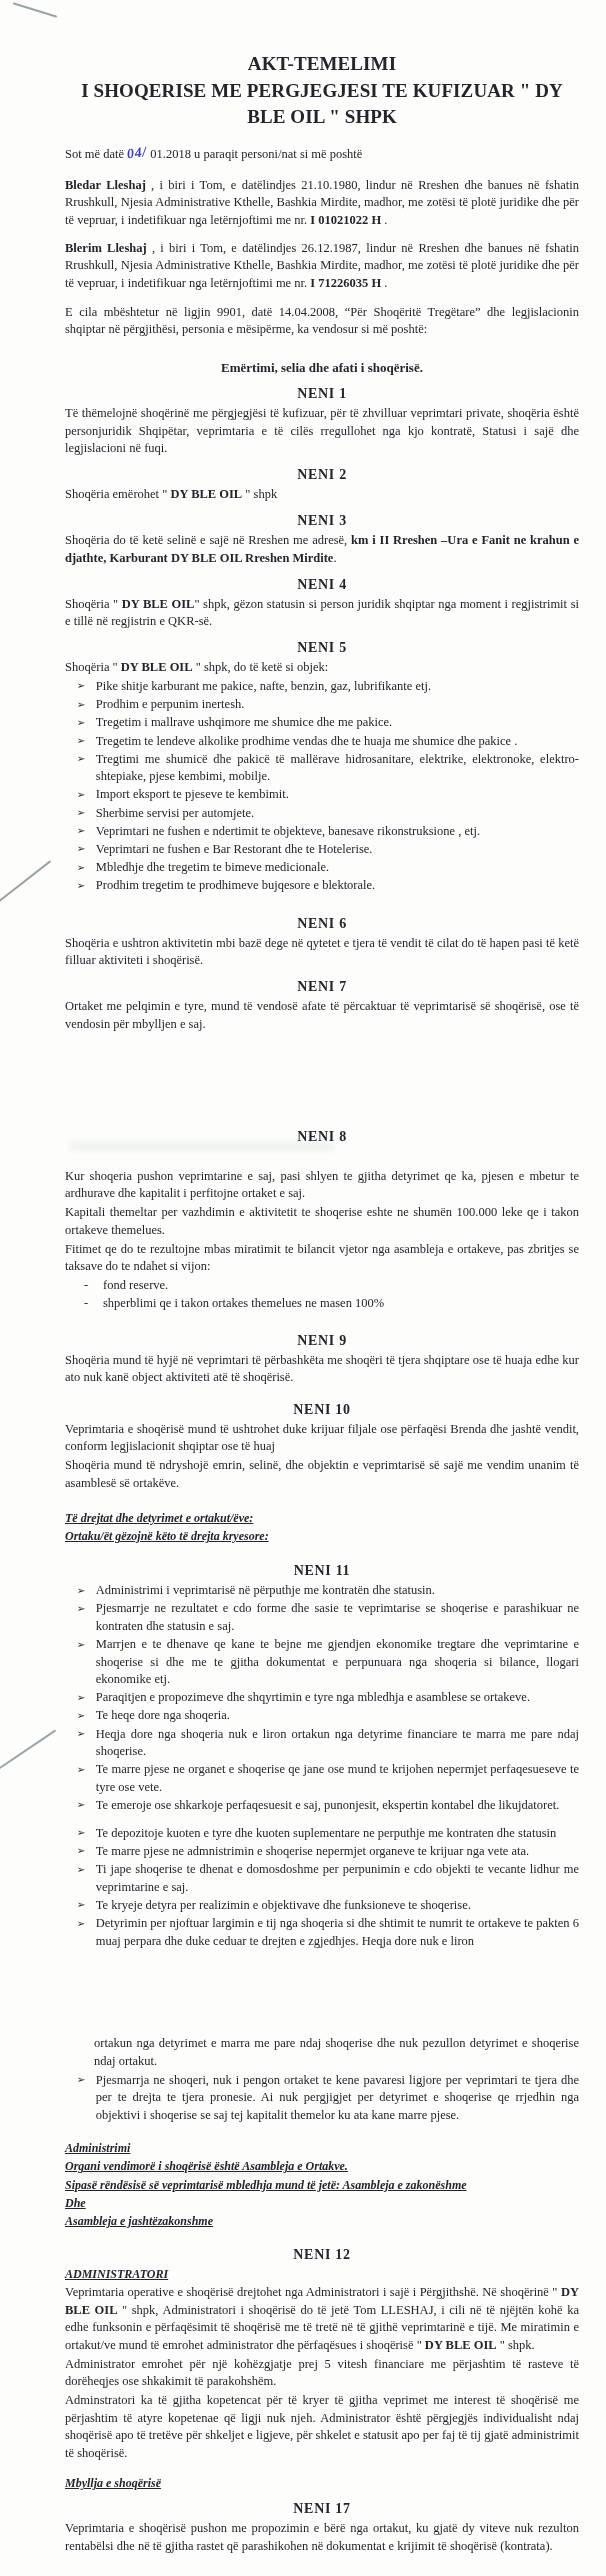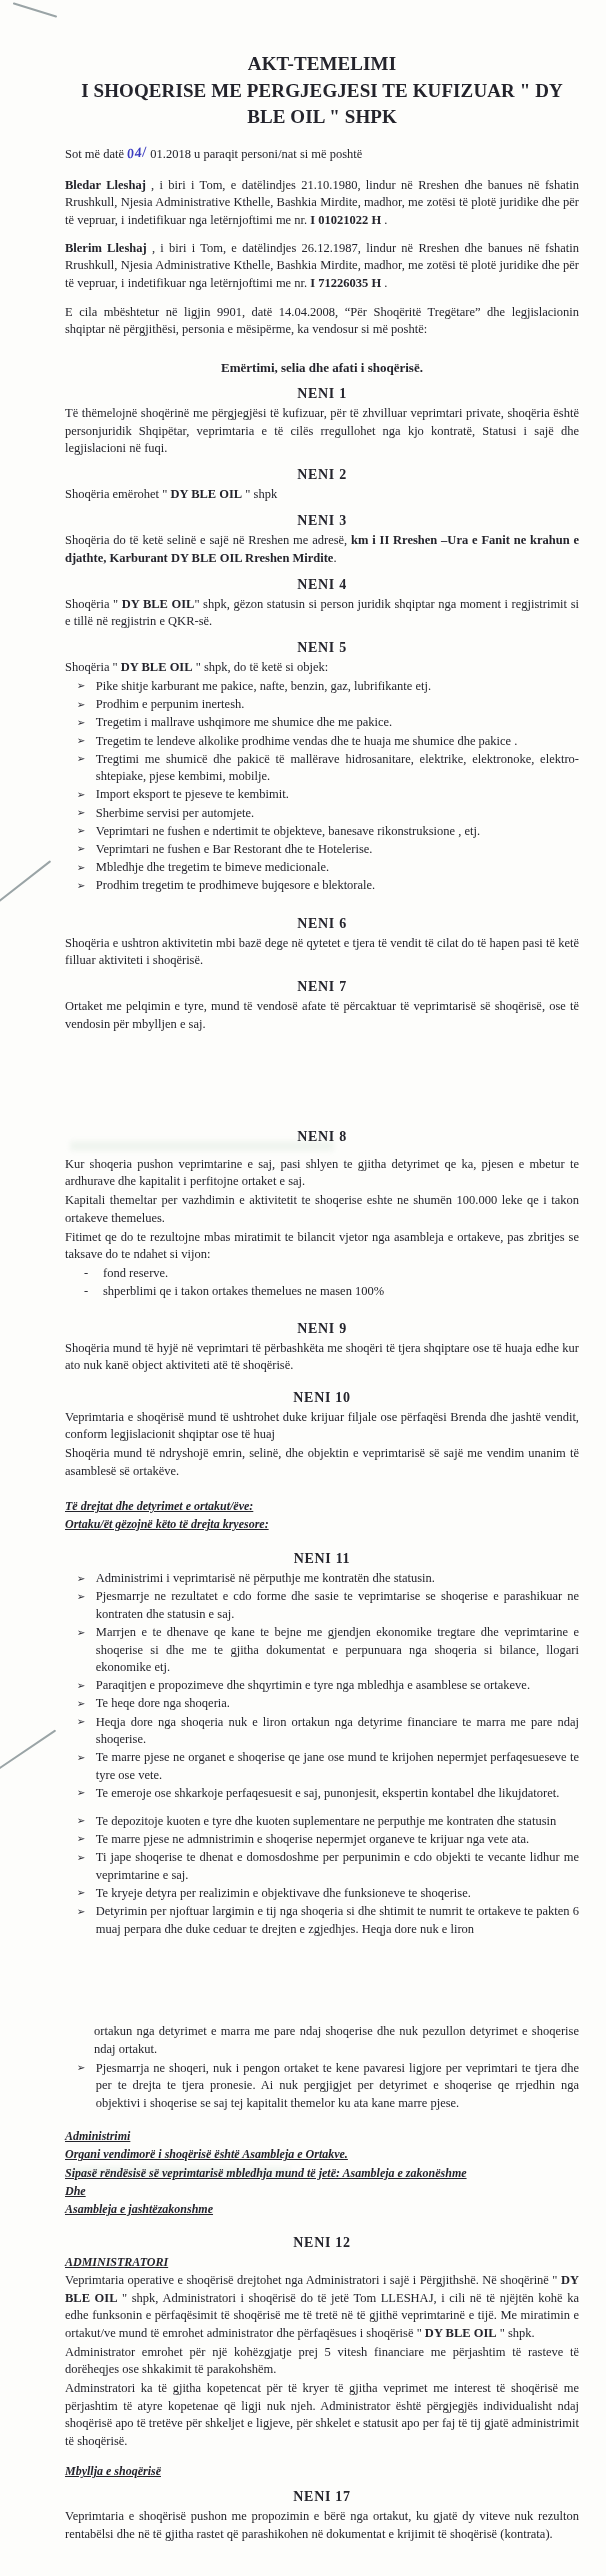--- a/index.html
+++ b/index.html
@@ -94,21 +94,21 @@
           <li><span class="marker">➢</span><span class="litext"><span>Veprimtari ne fushen e Bar Restorant dhe te Hotelerise.</span></span></li>
           <li><span class="marker">➢</span><span class="litext"><span>Mbledhje dhe tregetim te bimeve medicionale.</span></span></li>
           <li><span class="marker">➢</span><span class="litext"><span>Prodhim tregetim te prodhimeve bujqesore e blektorale.</span></span></li>
         </ul>
         <div class="neni" style="margin-top: 19px;">NENI  6</div>
         <p class="para"><span>Shoqëria e ushtron aktivitetin mbi bazë dege në qytetet e tjera të vendit të cilat do të hapen pasi të ketë filluar aktiviteti i shoqërisë.</span></p>
         <div class="neni">NENI  7</div>
         <p class="para"><span>Ortaket me pelqimin e tyre,  mund të vendosë afate të përcaktuar të veprimtarisë së shoqërisë, ose të vendosin për mbylljen e saj.</span></p>
         <div style="height: 85px;"></div>
         <div class="neni">NENI  8</div>
-        <p class="para" style="margin-top: 9px;"><span>Kur shoqeria pushon veprimtarine e saj, pasi shlyen te gjitha detyrimet qe ka, pjesen e mbetur te ardhurave dhe kapitalit i perfitojne ortaket e saj.</span></p>
+        <p class="para" style="margin-top: 21px;"><span>Kur shoqeria pushon veprimtarine e saj, pasi shlyen te gjitha detyrimet qe ka, pjesen e mbetur te ardhurave dhe kapitalit i perfitojne ortaket e saj.</span></p>
         <p class="para"><span>Kapitali themeltar per vazhdimin e aktivitetit te shoqerise eshte ne shumën 100.000 leke qe i takon  ortakeve  themelues.</span></p>
         <p class="para"><span>Fitimet qe do te rezultojne mbas miratimit te bilancit vjetor nga asambleja e ortakeve, pas zbritjes se taksave do te ndahet si vijon:</span></p>
         <ul class="list dash">
           <li><span class="marker">-</span><span class="litext"><span>fond reserve.</span></span></li>
           <li><span class="marker">-</span><span class="litext"><span>shperblimi qe i takon ortakes themelues ne masen 100%</span></span></li>
         </ul>
         <div class="neni" style="margin-top: 17.6px;">NENI  9</div>
         <p class="para"><span>Shoqëria mund të hyjë në veprimtari të përbashkëta me shoqëri të tjera shqiptare ose të huaja edhe kur ato nuk kanë object aktiviteti atë të shoqërisë.</span></p>
         <div class="neni" style="margin-top: 13.2px;">NENI  10</div>
         <p class="para"><span>Veprimtaria e shoqërisë mund të ushtrohet duke krijuar filjale ose përfaqësi Brenda dhe jashtë vendit, conform legjislacionit shqiptar ose të huaj</span></p>

